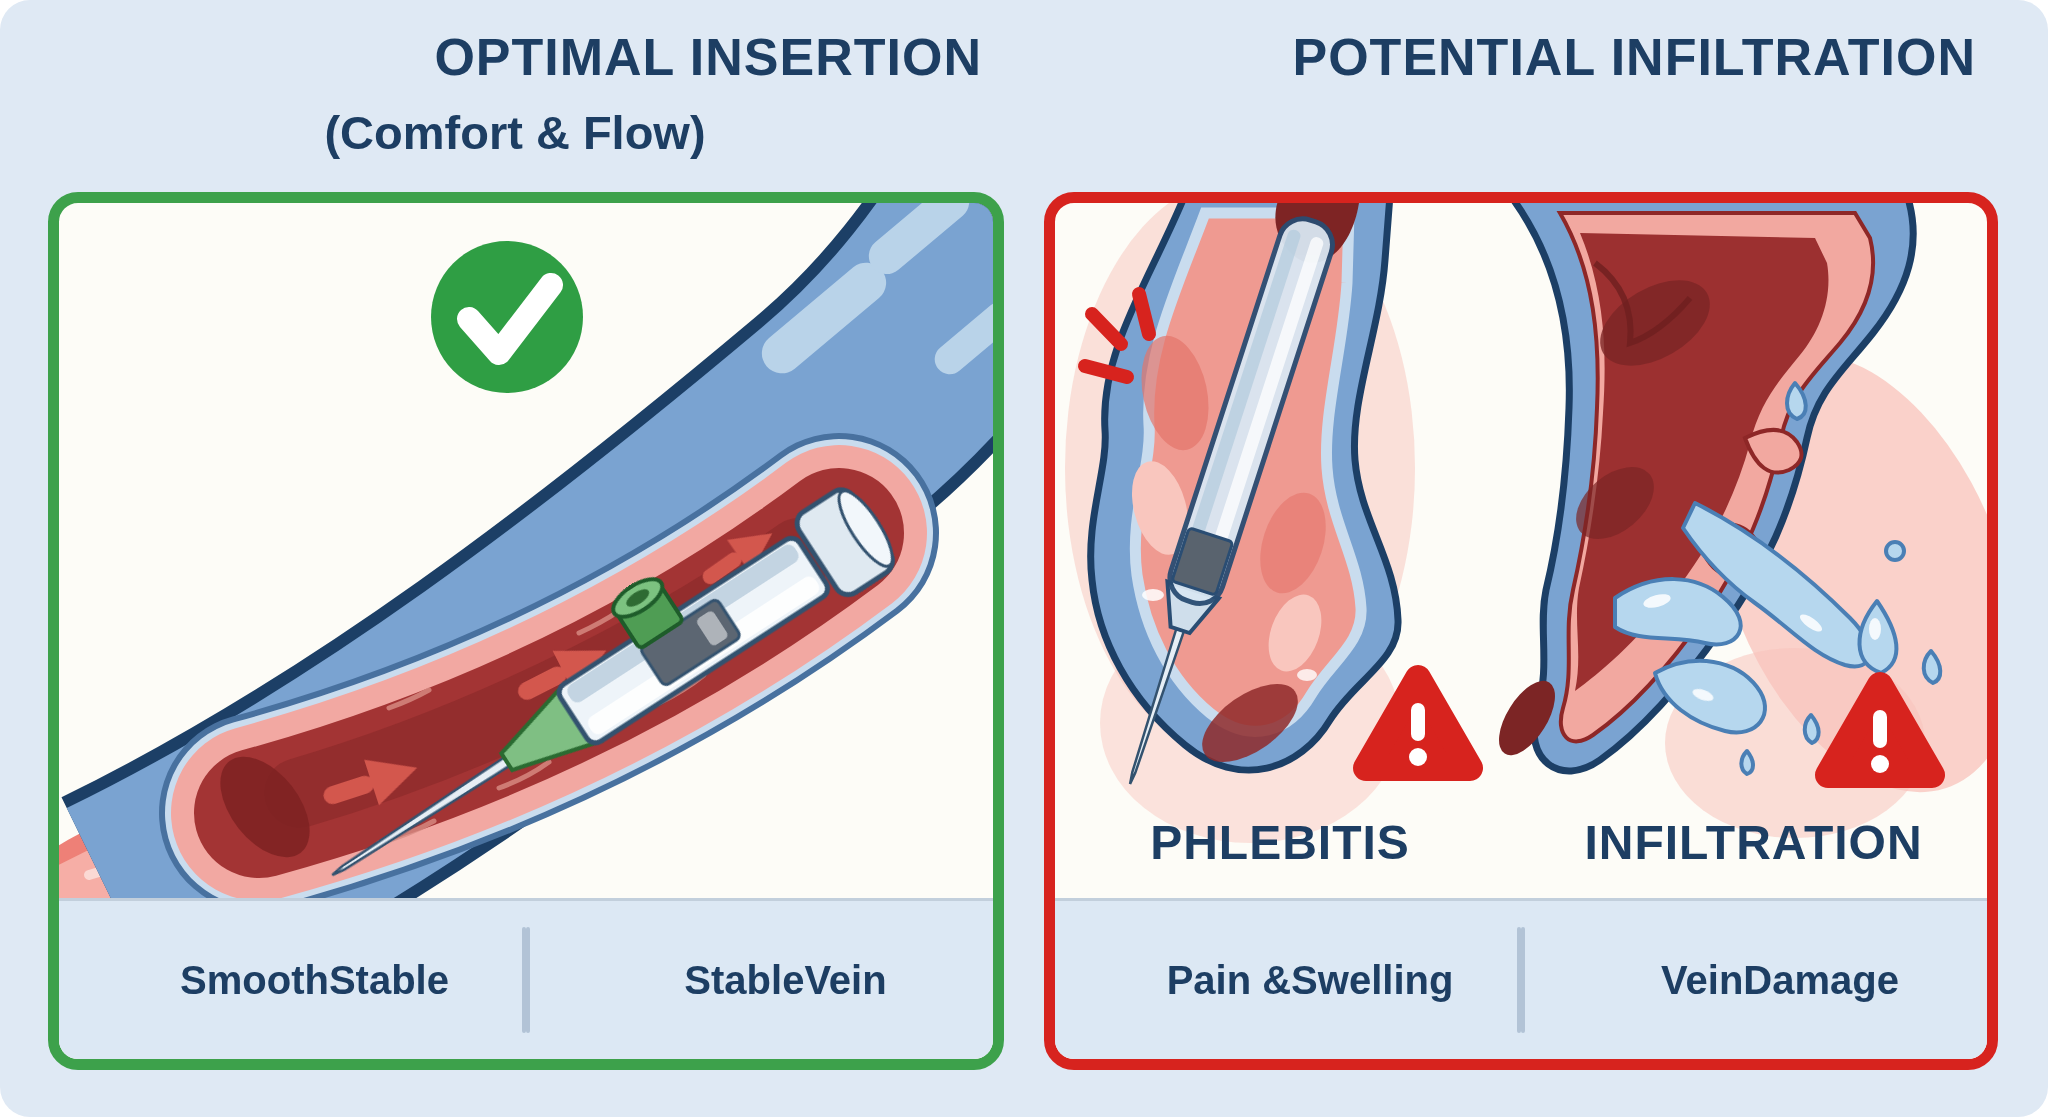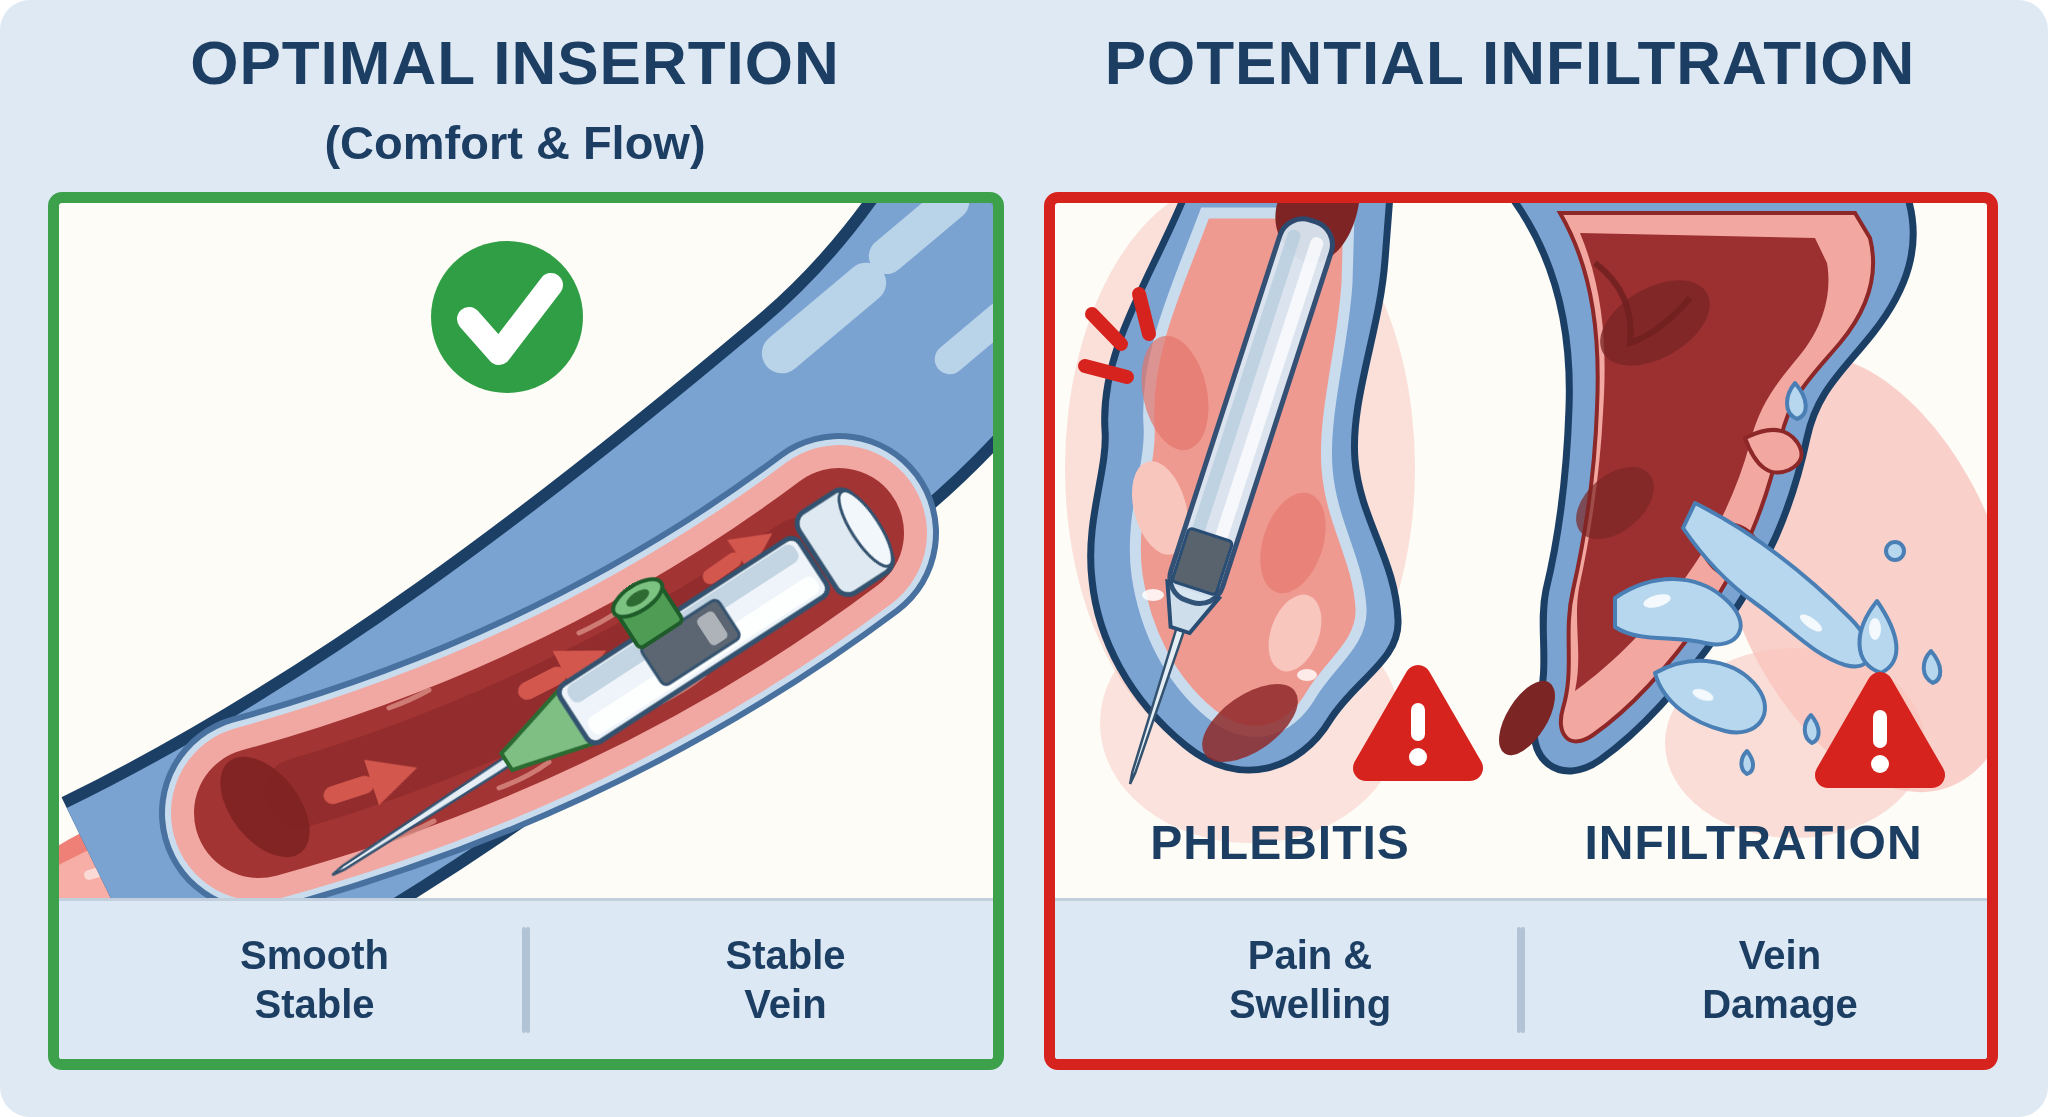--- a/index.html
+++ b/index.html
@@ -1,32 +1,32 @@
 <!DOCTYPE html>
 <html style="--page_bg: #dfe9f4; --panel_bg: #fdfcf7; --green: #3da14b; --red: #d7231e; --navy: #1d3e63; --footer_bg: #dce8f4; --footer_line: #c2cfdc; --divider: #b2c3d6; --check_green: #2f9e44; --warning_red: #d7231e; --vein_blue: #7aa3d1; --vein_outline: #1c3f66; --lining_pink: #f2a8a2; --lumen_red: #a33434; --fluid_blue: #b6d7ee;"><head>
 <meta charset="utf-8">
 <style>
   html,body{margin:0;padding:0;background:#fff;}
   #stage{position:relative;width:2048px;height:1117px;background:var(--page_bg,#dfe9f4);
     border-radius:30px;overflow:hidden;font-family:"Liberation Sans",sans-serif;}
   .title-block{position:absolute;top:30px;text-align:center;color:var(--navy,#1d3e63);}
-  .title-block .main{font-size:62px;font-weight:bold;letter-spacing:1px;line-height:1.05;}
+  .title-block .main{font-size:52px;font-weight:bold;letter-spacing:1px;line-height:1.05;text-align:right;}
   .title-block .sub{font-size:47px;font-weight:bold;margin-top:20px;}
   .panel{position:absolute;top:192px;height:856px;background:var(--panel_bg,#fdfcf7);
-    border-radius:14px;overflow:hidden;}
+    border-radius:30px;overflow:hidden;}
   #left-panel{left:48px;width:934px;border:11px solid var(--green,#3da14b);}
   #right-panel{left:1044px;width:932px;border:11px solid var(--red,#d7231e);}
   .illus{position:absolute;left:0;top:0;}
   .comp-label{position:absolute;font-size:48px;font-weight:bold;color:var(--navy,#1d3e63);
     letter-spacing:1px;text-align:center;top:612px;}
   #phlebitis-label{left:0;width:450px;}
   #infiltration-label{left:465px;width:467px;}
   .footer{position:absolute;left:0;right:0;bottom:0;height:158px;background:var(--footer_bg,#dce8f4);
     border-top:3px solid var(--footer_line,#c2cfdc);display:flex;align-items:stretch;}
-  .fcol{flex:1;display:flex;flex-direction:column;align-items:center;justify-content:center;
+  .fcol{flex:1;display:flex;align-items:center;justify-content:center;
     color:var(--navy,#1d3e63);font-size:40px;font-weight:bold;line-height:1.22;text-align:center;padding-left:48px;}
   .vdiv{width:4px;height:106px;align-self:center;background:var(--divider,#b2c3d6);border-radius:2px;}
 </style>
 </head>
 <body>
 
 <div id="stage">
 
   <div class="title-block" style="left:48px;width:934px;">
     <div class="main">OPTIMAL INSERTION</div>

